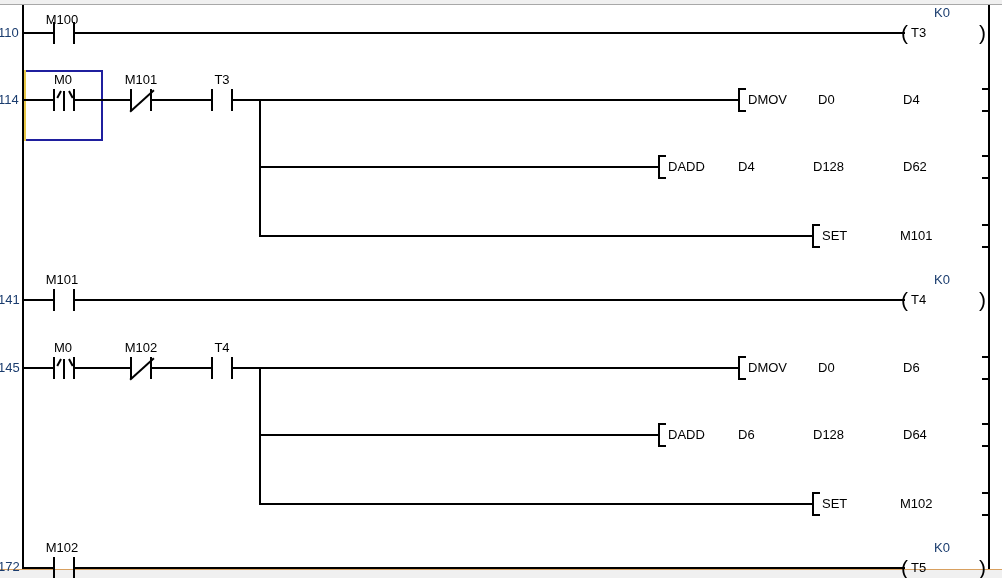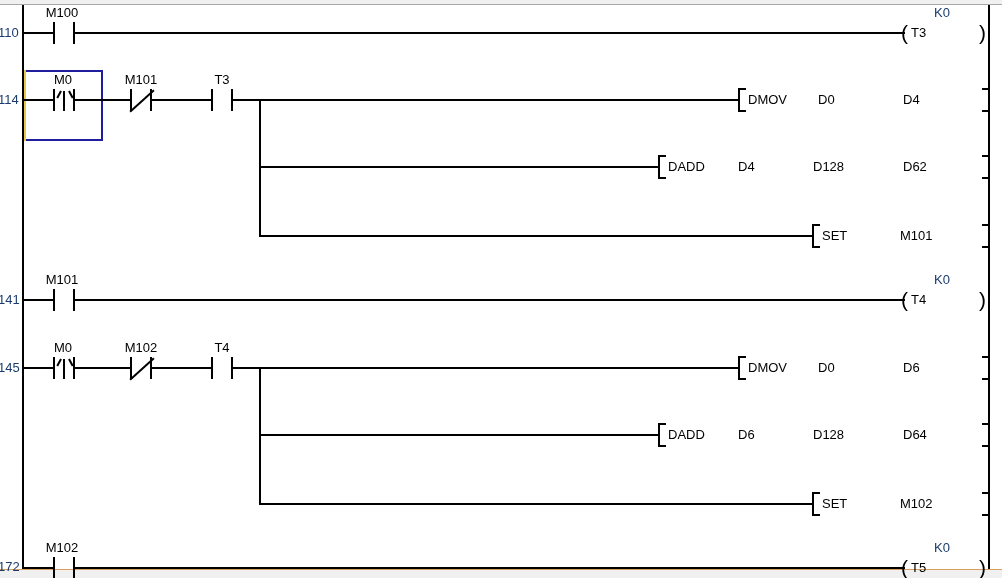--- a/index.html
+++ b/index.html
@@ -195,21 +195,21 @@
 
 <div id="ladder-canvas">
 
   <div class="chrome-top"></div>
   <div class="chrome-bottom"></div>
 
   <div class="rail-left" style="left:22px;  height:564px;"></div>
   <div class="rail-right" style="left:988px; height:564px;"></div>
 
   <div class="step-num" style="left:-2px; top:25px;">110</div>
-  <div class="dev-label" style="left:36px; top:5px; width:52px;">M100</div>
+  <div class="dev-label" style="left:36px; top:12px; width:52px;">M100</div>
   <div class="wire-h" style="left:24px; top:32px; width:29px;"></div>
   <div class="contact" style="left:53px; top:22px;">
     <div class="bar l"></div>
     <div class="bar r"></div>
   </div>
   <div class="wire-h" style="left:75px; top:32px; width:830px;"></div>
   <div class="coil-preset" style="left:934px; top:5px;">K0</div>
   <div class="coil-open" style="left:901px; top:22px;">(</div>
   <div class="coil-name" style="left:911px; top:25px;">T3</div>
   <div class="coil-close" style="left:979px; top:22px;">)</div>

